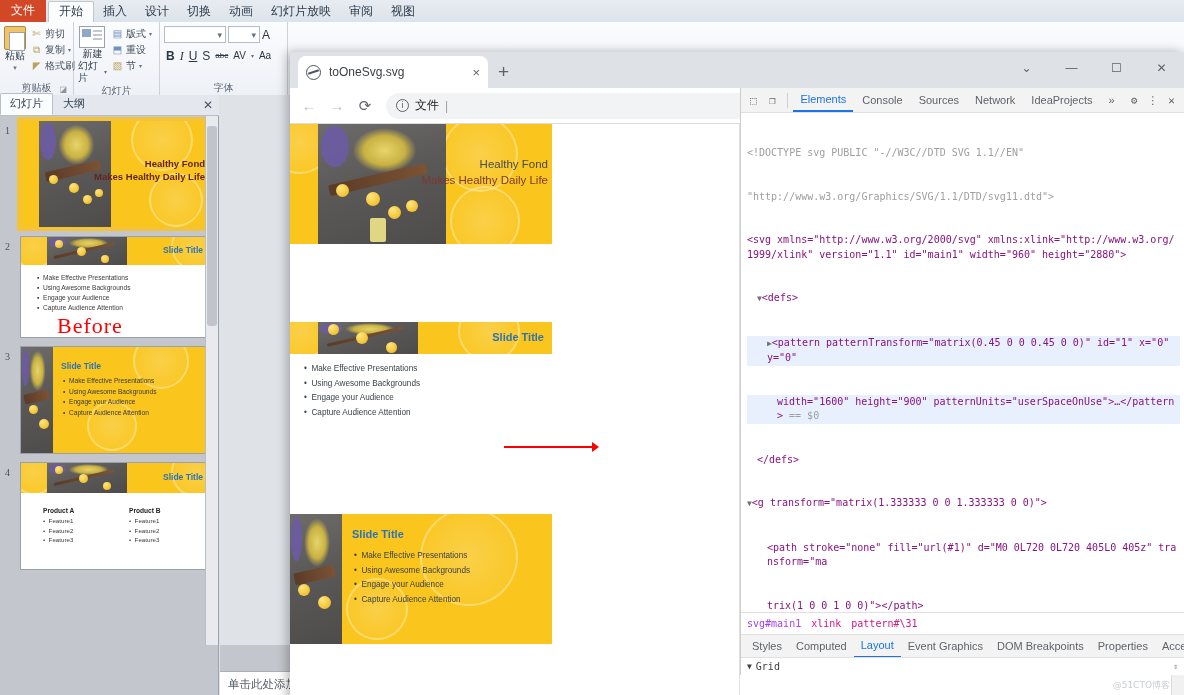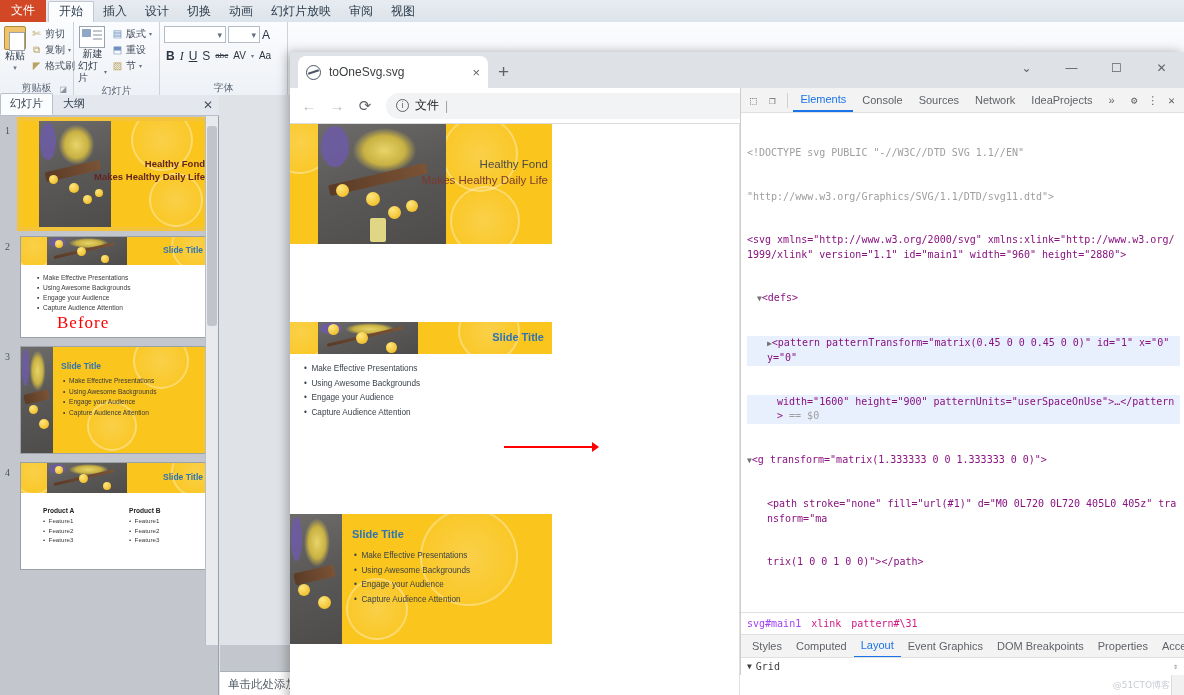--- a/index.html
+++ b/index.html
@@ -250,21 +250,21 @@
   
   .svg-slide { position: absolute; left: 0; width: 262px; }
   .arrow-line {
     position: absolute; left: 214px; top: 322px; width: 92px; height: 2px; background: #ff0000;
   }
   .arrow-head {
     position: absolute; left: 302px; top: 318px; width: 0; height: 0;
     border-left: 7px solid #ff0000; border-top: 5px solid transparent; border-bottom: 5px solid transparent;
   }
   .before-label {
-    position: absolute; font-size: 17px; color: #ff0000;
+    position: absolute; font-size: 22px; color: #ff0000;
     font-family: "Liberation Serif", serif; letter-spacing: 1px; text-align: center;
   }
 
   
   .devtools {
     position: absolute; left: 740px; top: 88px; width: 444px; height: 587px;
     background: #fff; border-left: 1px solid #cdcdcd; display: flex; flex-direction: column;
     font-family: "DejaVu Sans Mono", monospace;
   }
   .dt-toolbar {
@@ -682,20 +682,21 @@
       <span class="dt-tool-icon">✕</span>
     </div>
 
     <div class="dt-dom">
       <div class="dt-line cm">&lt;!DOCTYPE svg PUBLIC "-//W3C//DTD SVG 1.1//EN"</div>
       <div class="dt-line cm">"http://www.w3.org/Graphics/SVG/1.1/DTD/svg11.dtd"&gt;</div>
       <div class="dt-line tg">&lt;svg xmlns="http://www.w3.org/2000/svg" xmlns:xlink="http://www.w3.org/1999/xlink" version="1.1" id="main1" width="960" height="2880"&gt;</div>
       <div class="dt-line ind1"><span class="tri">▼</span><span class="tg">&lt;defs&gt;</span></div>
       <div class="dt-line ind2 sel-line"><span class="tri">▶</span><span class="tg">&lt;pattern patternTransform="matrix(0.45 0 0 0.45 0 0)" id="1" x="0" y="0"</span></div>
       <div class="dt-line ind3 sel-line"><span class="tg">width="1600" height="900" patternUnits="userSpaceOnUse"&gt;…&lt;/pattern&gt;</span> <span class="gr">== $0</span></div>
+      <div class="dt-line ind1 tg">&lt;/defs&gt;</div>
       <div class="dt-line"><span class="tri">▼</span><span class="tg">&lt;g transform="matrix(1.333333 0 0 1.333333 0 0)"&gt;</span></div>
       <div class="dt-line ind2 tg">&lt;path stroke="none" fill="url(#1)" d="M0 0L720 0L720 405L0 405z" transform="ma</div>
       <div class="dt-line ind2 tg">trix(1 0 0 1 0 0)"&gt;&lt;/path&gt;</div>
       
       
       
       
       
       
       

